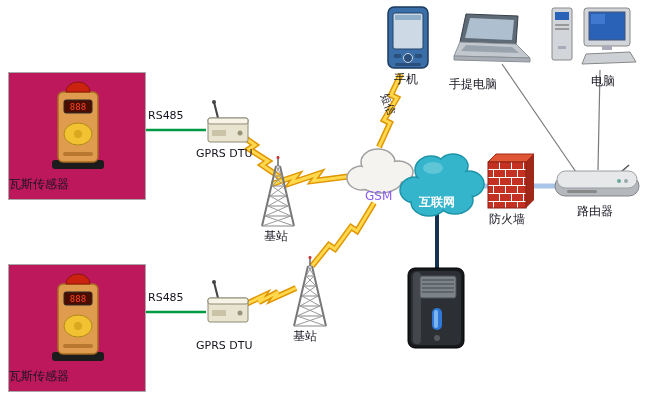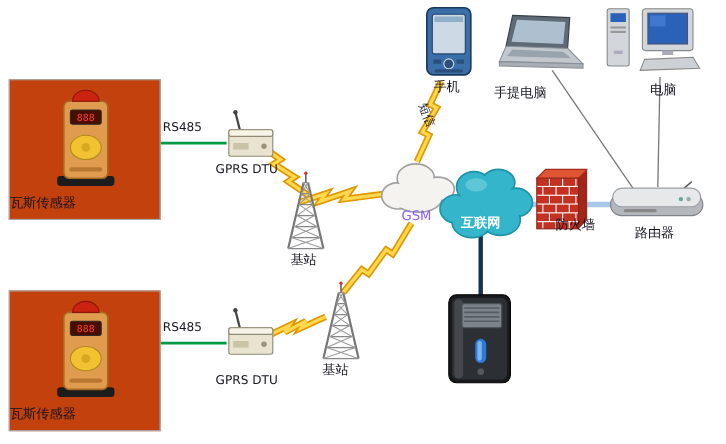--- a/index.html
+++ b/index.html
@@ -4,21 +4,21 @@
 <style>
   * { margin:0; padding:0; box-sizing:border-box; }
   html,body { background:#ffffff; font-family:"DejaVu Sans","Liberation Sans",sans-serif; }
   .canvas { position:relative; width:660px; height:404px; background:#ffffff; overflow:hidden; }
   .wires { position:absolute; left:0; top:0; }
   .node { position:absolute; }
   .lbl { position:absolute; font-size:12px; color:#14141f; white-space:nowrap; line-height:1.1; }
   .lbl.small { font-size:11px; }
   .lbl.white { color:#ffffff; font-weight:bold; }
   .lbl.rot { transform:rotate(68deg); transform-origin:0 0; }
-  .group-box { position:absolute; width:138px; height:128px; border:1px solid #a9a9a9; background:#c2410c; }
+  .group-box { position:absolute; width:138px; height:128px; border:1px solid #a9a9a9; background:#be185d; }
   .box-label { position:absolute; bottom:6px; left:0; width:100%; text-align:left; font-size:12px; color:#14141f; }
   .sensor-wrap { position:absolute; left:40px; top:5px; }
 </style>
 </head>
 <body>
 
 <div class="canvas">
 
   <svg class="wires" width="660" height="404" viewBox="0 0 660 404">
 
@@ -273,16 +273,16 @@
   <div class="lbl small" style="left:196px; top:148px;">GPRS DTU</div>
   <div class="lbl small" style="left:196px; top:340px;">GPRS DTU</div>
   <div class="lbl" style="left:264px; top:230px;">基站</div>
   <div class="lbl" style="left:293px; top:330px;">基站</div>
   <div class="lbl" style="left:365px; top:158px; color:#8b5cf6;margin-top:32px;">GSM</div>
   <div class="lbl white" style="left:419px; top:196px;">互联网</div>
   <div class="lbl rot small" style="left:389px; top:92px;">短信</div>
   <div class="lbl" style="left:394px; top:73px;">手机</div>
   <div class="lbl" style="left:449px; top:78px;">手提电脑</div>
   <div class="lbl" style="left:591px; top:75px;font-family:Liberation Serif, serif;">电脑</div>
-  <div class="lbl" style="left:489px; top:198px;margin-left:16px;">防火墙</div>
+  <div class="lbl" style="left:489px; top:213px;">防火墙</div>
   <div class="lbl" style="left:577px; top:205px;">路由器</div>
 
 </div>
 
 </body></html>

